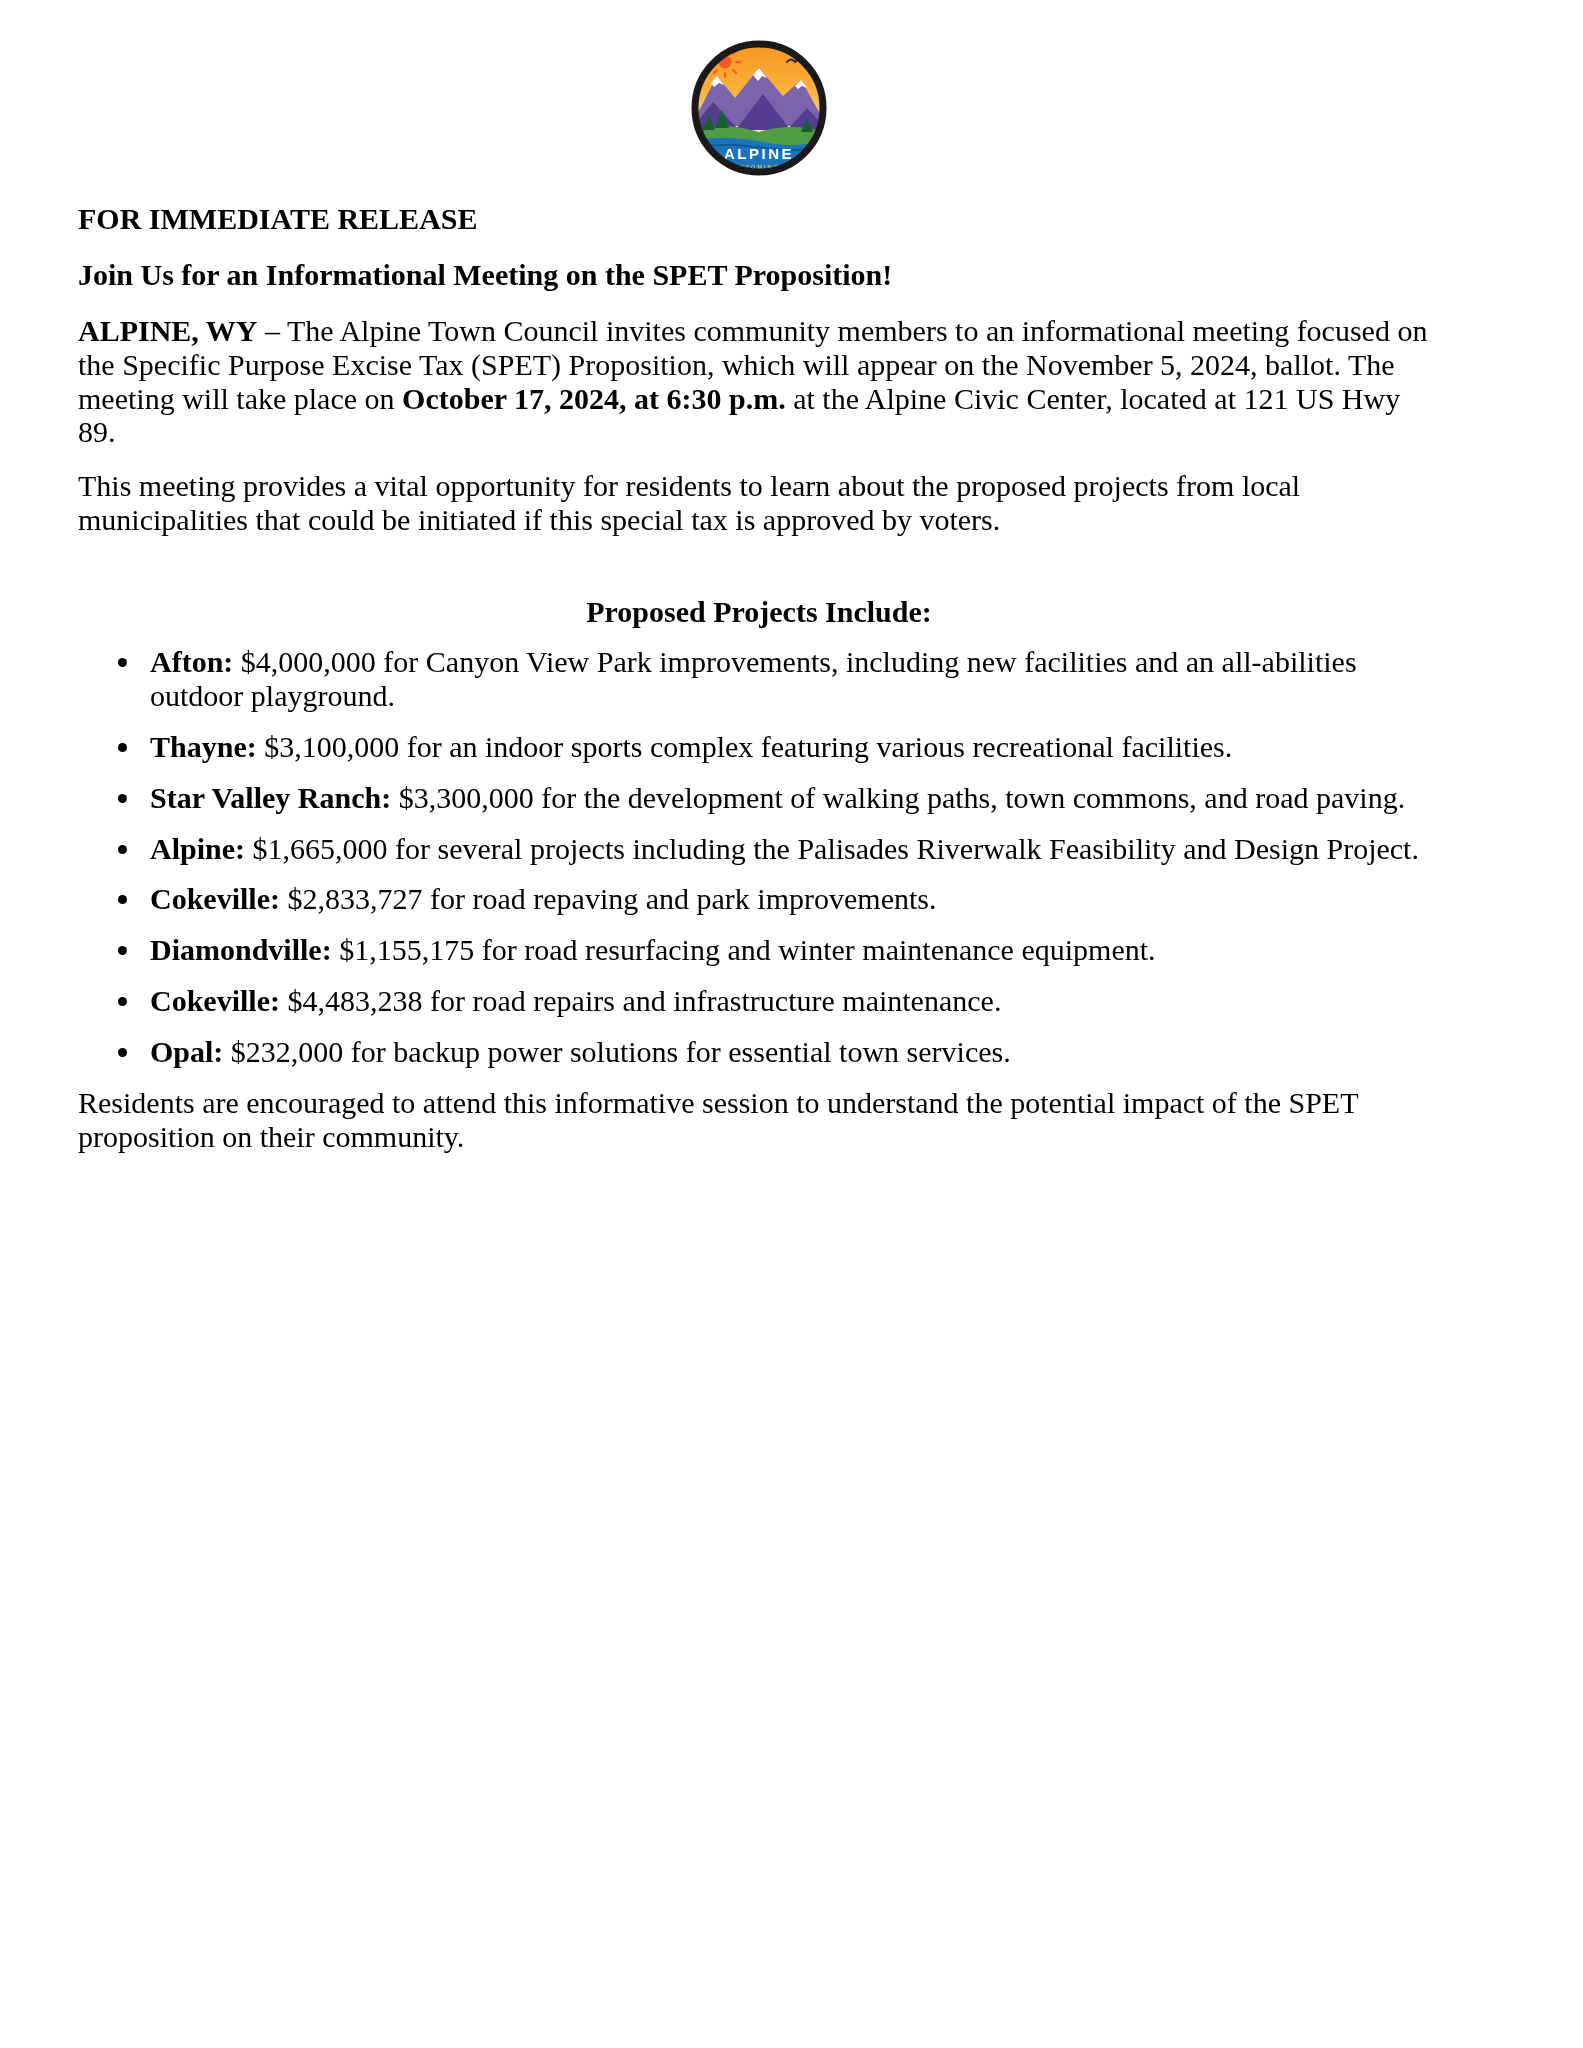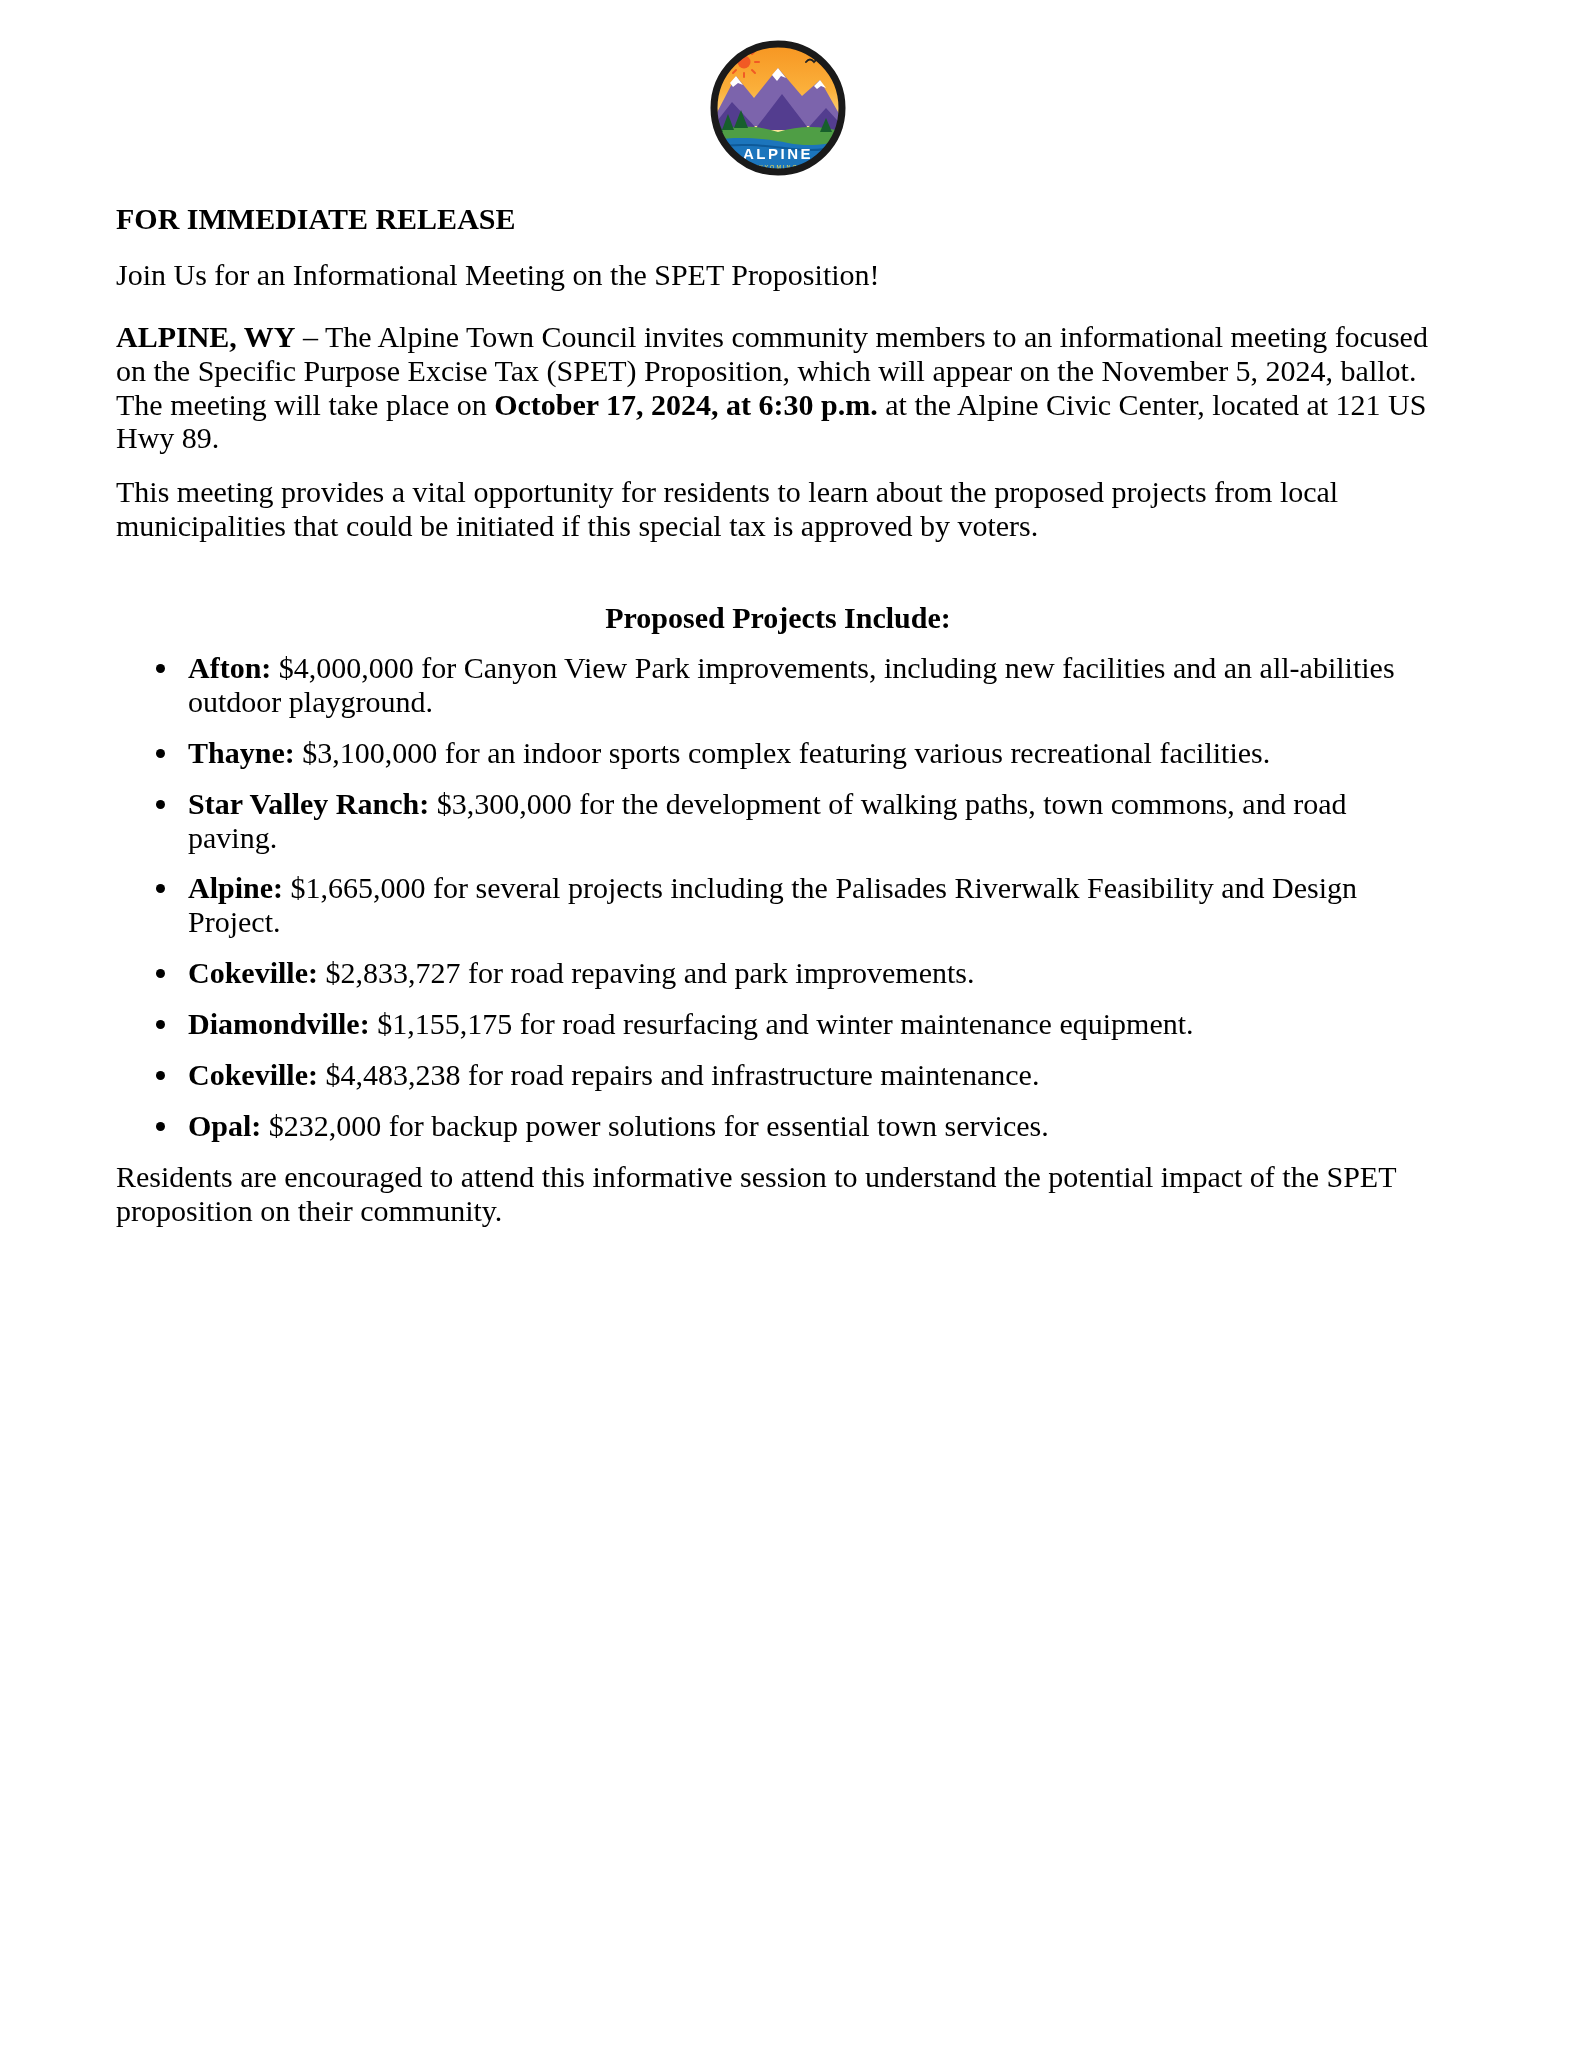--- a/index.html
+++ b/index.html
@@ -11,32 +11,32 @@
   .page {
     position: relative;
     width: 1583px;
     height: 2048px;
     margin: 0 auto;
     background: #ffffff;
     color: #000000;
     font-family: "Liberation Serif", serif;
     font-size: 30px;
     line-height: 1.13;
-    padding: 38px 143px 0 116px;
+    padding: 38px 143px 0 78px;
     overflow: hidden;
   }
   .logo-wrap {
     width: 140px;
     margin: 0 auto 24px auto;
   }
   .logo-wrap svg { display: block; }
   p { margin: 0 0 20px 0; }
   .bold { font-weight: bold; text-align: center; }
   .release-line { font-weight: bold; margin-bottom: 22px; }
-  .headline { font-weight: normal; margin-bottom: 28px; }
+  .headline { font-weight: bold; margin-bottom: 22px; }
   .section-heading {
     font-weight: bold;
     margin-top: 58px;
     margin-bottom: 16px;
     text-align: center;
   }
   ul.projects {
     list-style: none;
     margin: 0;
     padding: 0 0 0 72px;

